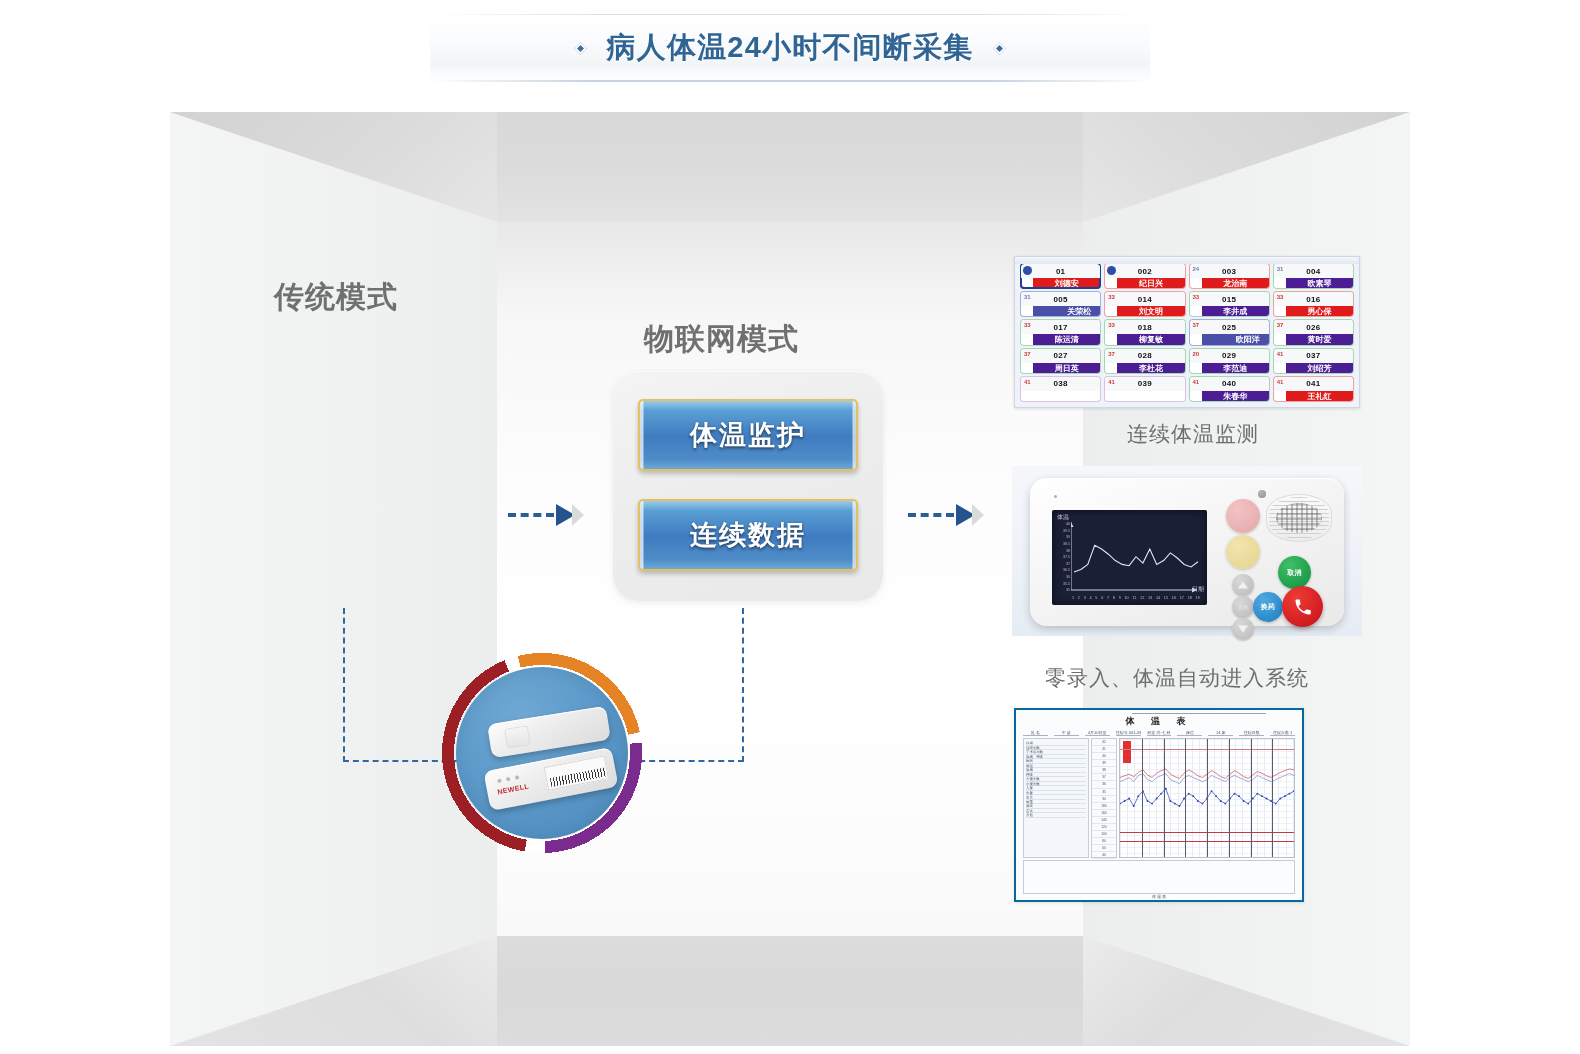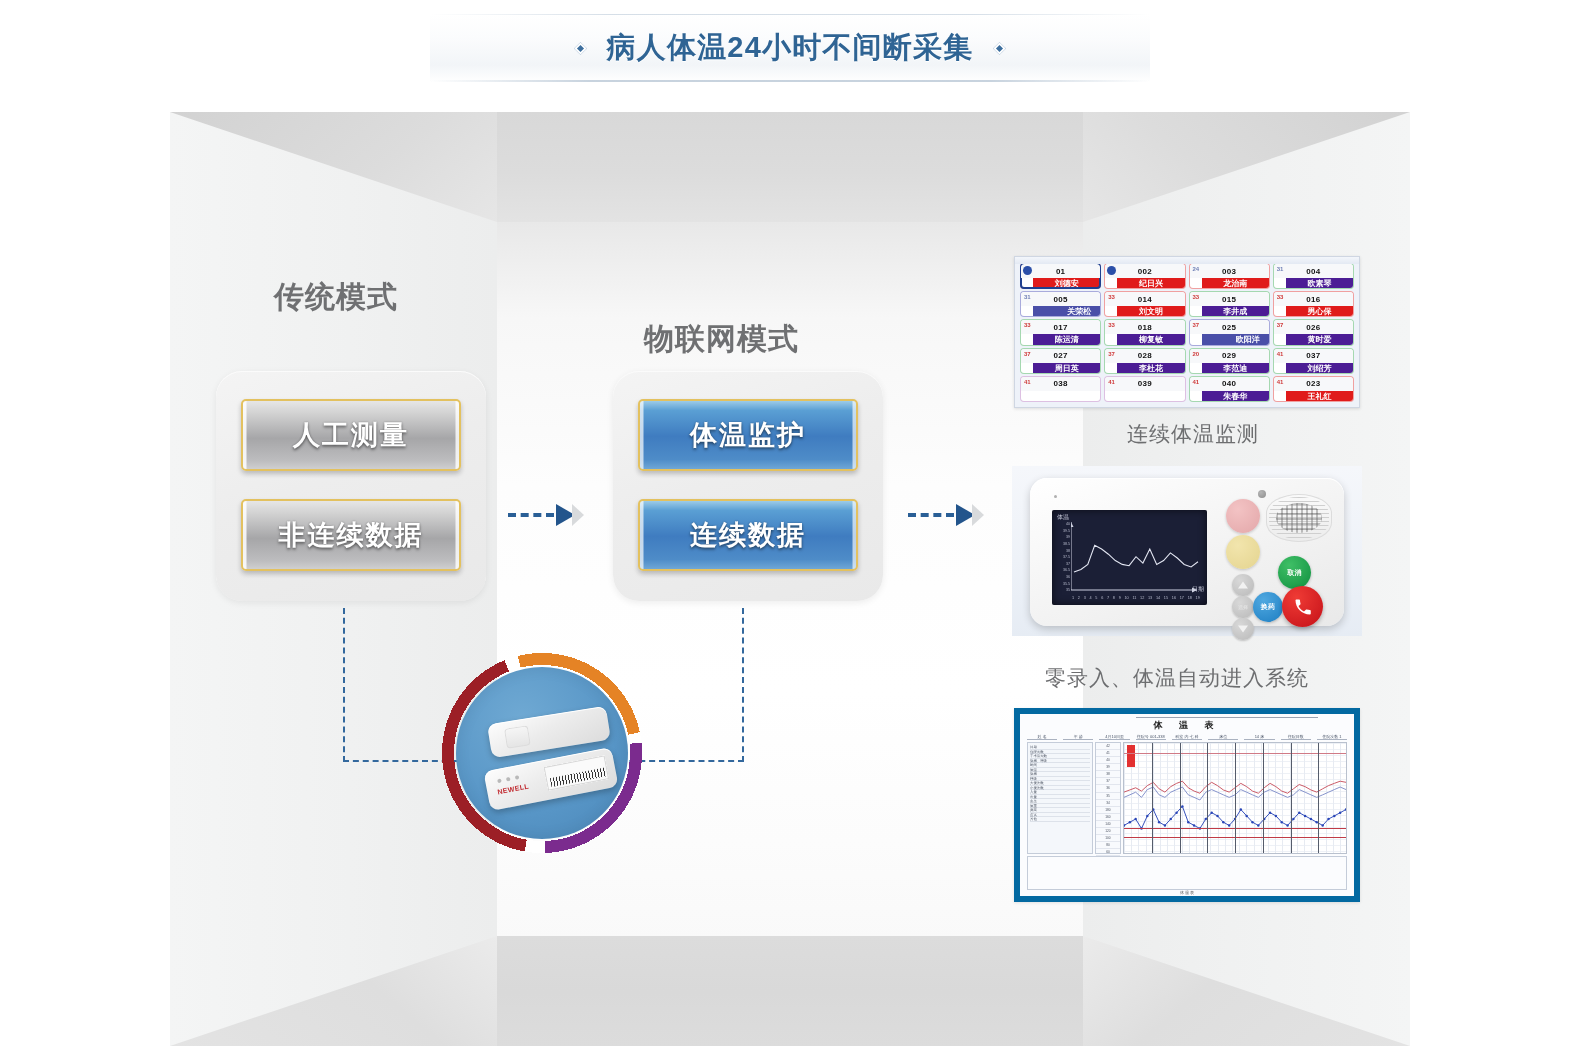--- a/index.html
+++ b/index.html
@@ -321,22 +321,22 @@
     background:repeating-linear-gradient(90deg,#8f8f8f 0 2px,transparent 2px 5px),
                repeating-linear-gradient(180deg,#8f8f8f 0 2px,transparent 2px 5px);
     background-blend-mode:multiply; opacity:.55;
     clip-path:ellipse(50% 50% at 50% 50%);
   }
   #mon-mic{ position:absolute; left:228px; top:12px; width:8px;height:8px;border-radius:50%;
     background:radial-gradient(circle at 35% 30%,#b5b5b5,#8e8e8e); }
 
   
   #tempchart-shot{
-    left:1014px; top:708px; width:346px; height:194px;
-    background:#fbfcfe; border:6px solid #0369a1;
+    left:1014px; top:708px; width:290px; height:194px;
+    background:#fbfcfe; border:2px solid #0369a1;
     box-shadow:0 1px 3px rgba(0,0,0,.1);
   }
   #tc-title{
     position:absolute; left:0; right:0; top:5px; text-align:center;
     font-size:9px; font-weight:bold; color:#222; letter-spacing:7px;
   }
   #tc-rule{ position:absolute; left:116px; right:36px; top:3px; height:0; border-top:1px solid #9aa3b2; }
   #tc-hdr{
     position:absolute; left:7px; right:7px; top:18px; height:10px;
     display:flex; gap:6px; font-size:4px; color:#4a5568; align-items:center;
@@ -397,28 +397,20 @@
     <div class="room-part" id="room-ceil-left"></div>
     <div class="room-part" id="room-ceil-right"></div>
     <div class="room-part" id="room-floor-mid"></div>
     <div class="room-part" id="room-floor-left"></div>
     <div class="room-part" id="room-floor-right"></div>
   </div>
 
   <div class="mode-heading" id="heading-traditional">传统模式</div>
   <div class="mode-heading" id="heading-iot">物联网模式</div>
 
-  <div class="card-group" id="group-traditional">
-    <div class="pill grey top">
-      <span class="pill-label">人工测量</span>
-    </div>
-    <div class="pill grey bot">
-      <span class="pill-label">非连续数据</span>
-    </div>
-  </div>
 
   <div class="card-group" id="group-iot">
     <div class="pill blue top">
       <span class="pill-label">体温监护</span>
     </div>
     <div class="pill blue bot">
       <span class="pill-label">连续数据</span>
     </div>
   </div>
 
@@ -588,21 +580,21 @@
         <div class="bed-cell bor-green">
           <div class="bed-top">
             <span class="rid red">41</span>
             <span class="bedno">040</span>
           </div>
           <div class="bed-name green">朱春华</div>
         </div>
         <div class="bed-cell bor-red">
           <div class="bed-top">
             <span class="rid red">41</span>
-            <span class="bedno">023</span>
+            <span class="bedno">041</span>
           </div>
           <div class="bed-name red">王礼红</div>
         </div>
       </div>
   </div>
   <div class="caption" id="caption-1">连续体温监测</div>
 
   <div class="shot" id="monitor-shot">
     <div id="monitor-body">
       <span id="monitor-led"></span>

